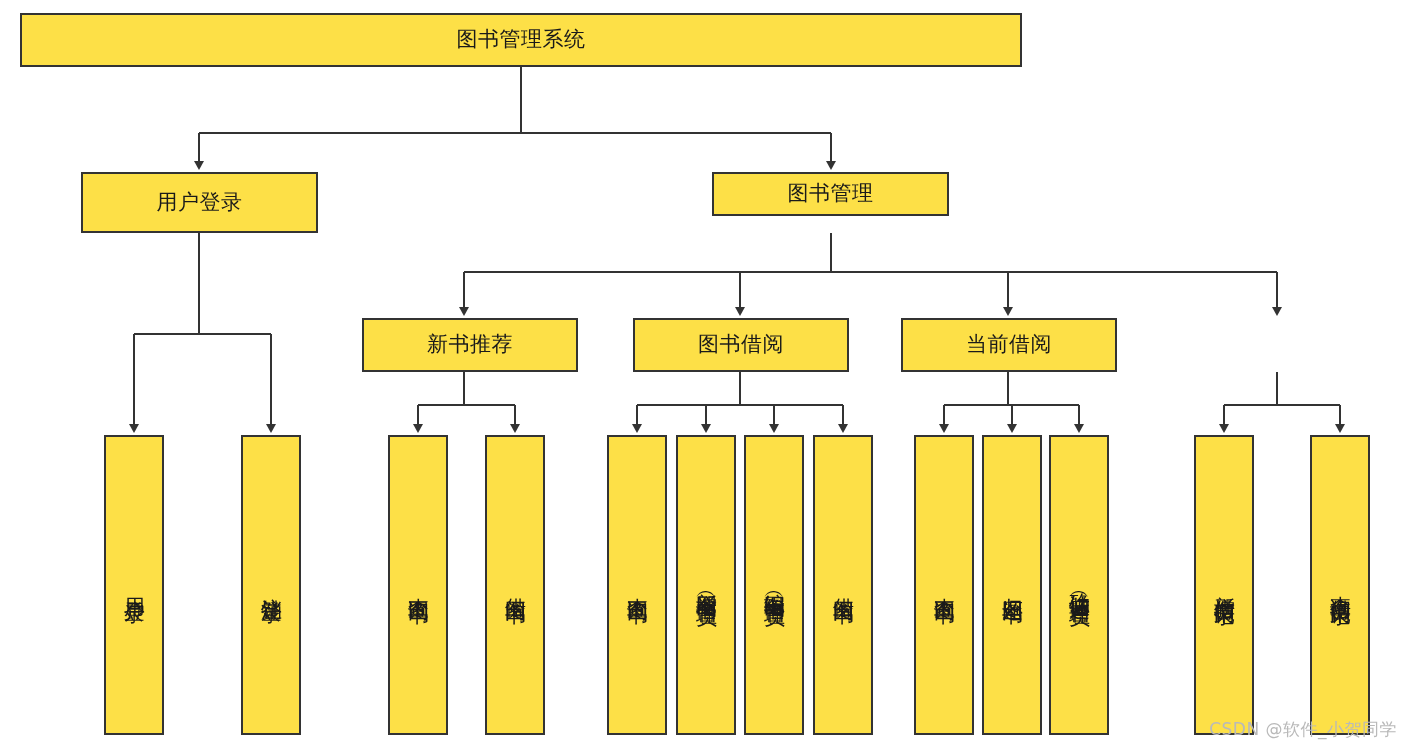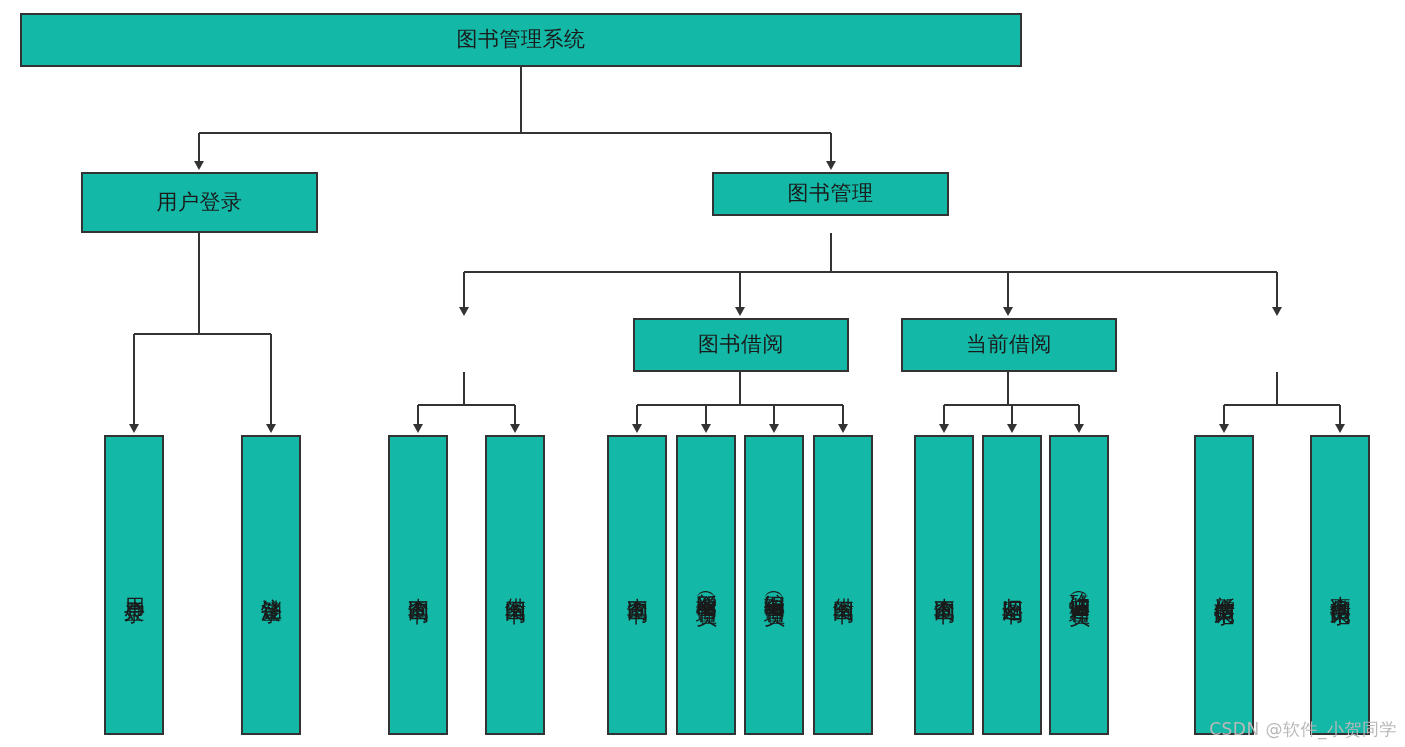--- a/index.html
+++ b/index.html
@@ -23,21 +23,21 @@
     position: absolute;
     left: 0;
     top: 0;
     width: 1405px;
     height: 747px;
   }
   .node {
     position: absolute;
     box-sizing: border-box;
     border: 2.5px solid #333333;
-    background: #14b8a6;
+    background: #fde047;
     display: flex;
     align-items: center;
     justify-content: center;
     color: #1a1a1a;
   }
   .node-label {
     display: block;
     text-align: center;
     line-height: 1.12;
     white-space: pre;
@@ -127,20 +127,23 @@
     <span class="node-label">图书管理系统</span>
   </div>
 
   <div class="node horiz" style="left:81px; top:172px; width:237px; height:61px;">
     <span class="node-label">用户登录</span>
   </div>
   <div class="node horiz" style="left:712px; top:172px; width:237px; height:44px;">
     <span class="node-label">图书管理</span>
   </div>
 
+  <div class="node horiz" style="left:362px; top:318px; width:216px; height:54px;">
+    <span class="node-label">新书推荐</span>
+  </div>
   <div class="node horiz" style="left:901px; top:318px; width:216px; height:54px;">
     <span class="node-label">当前借阅</span>
   </div>
   <div class="node horiz" style="left:633px; top:318px; width:216px; height:54px;">
     <span class="node-label">图书借阅</span>
   </div>
 
   <div class="node vert" style="left:104px; top:435px; width:60px; height:300px;">
     <span class="node-label">用户登录</span>
   </div>

